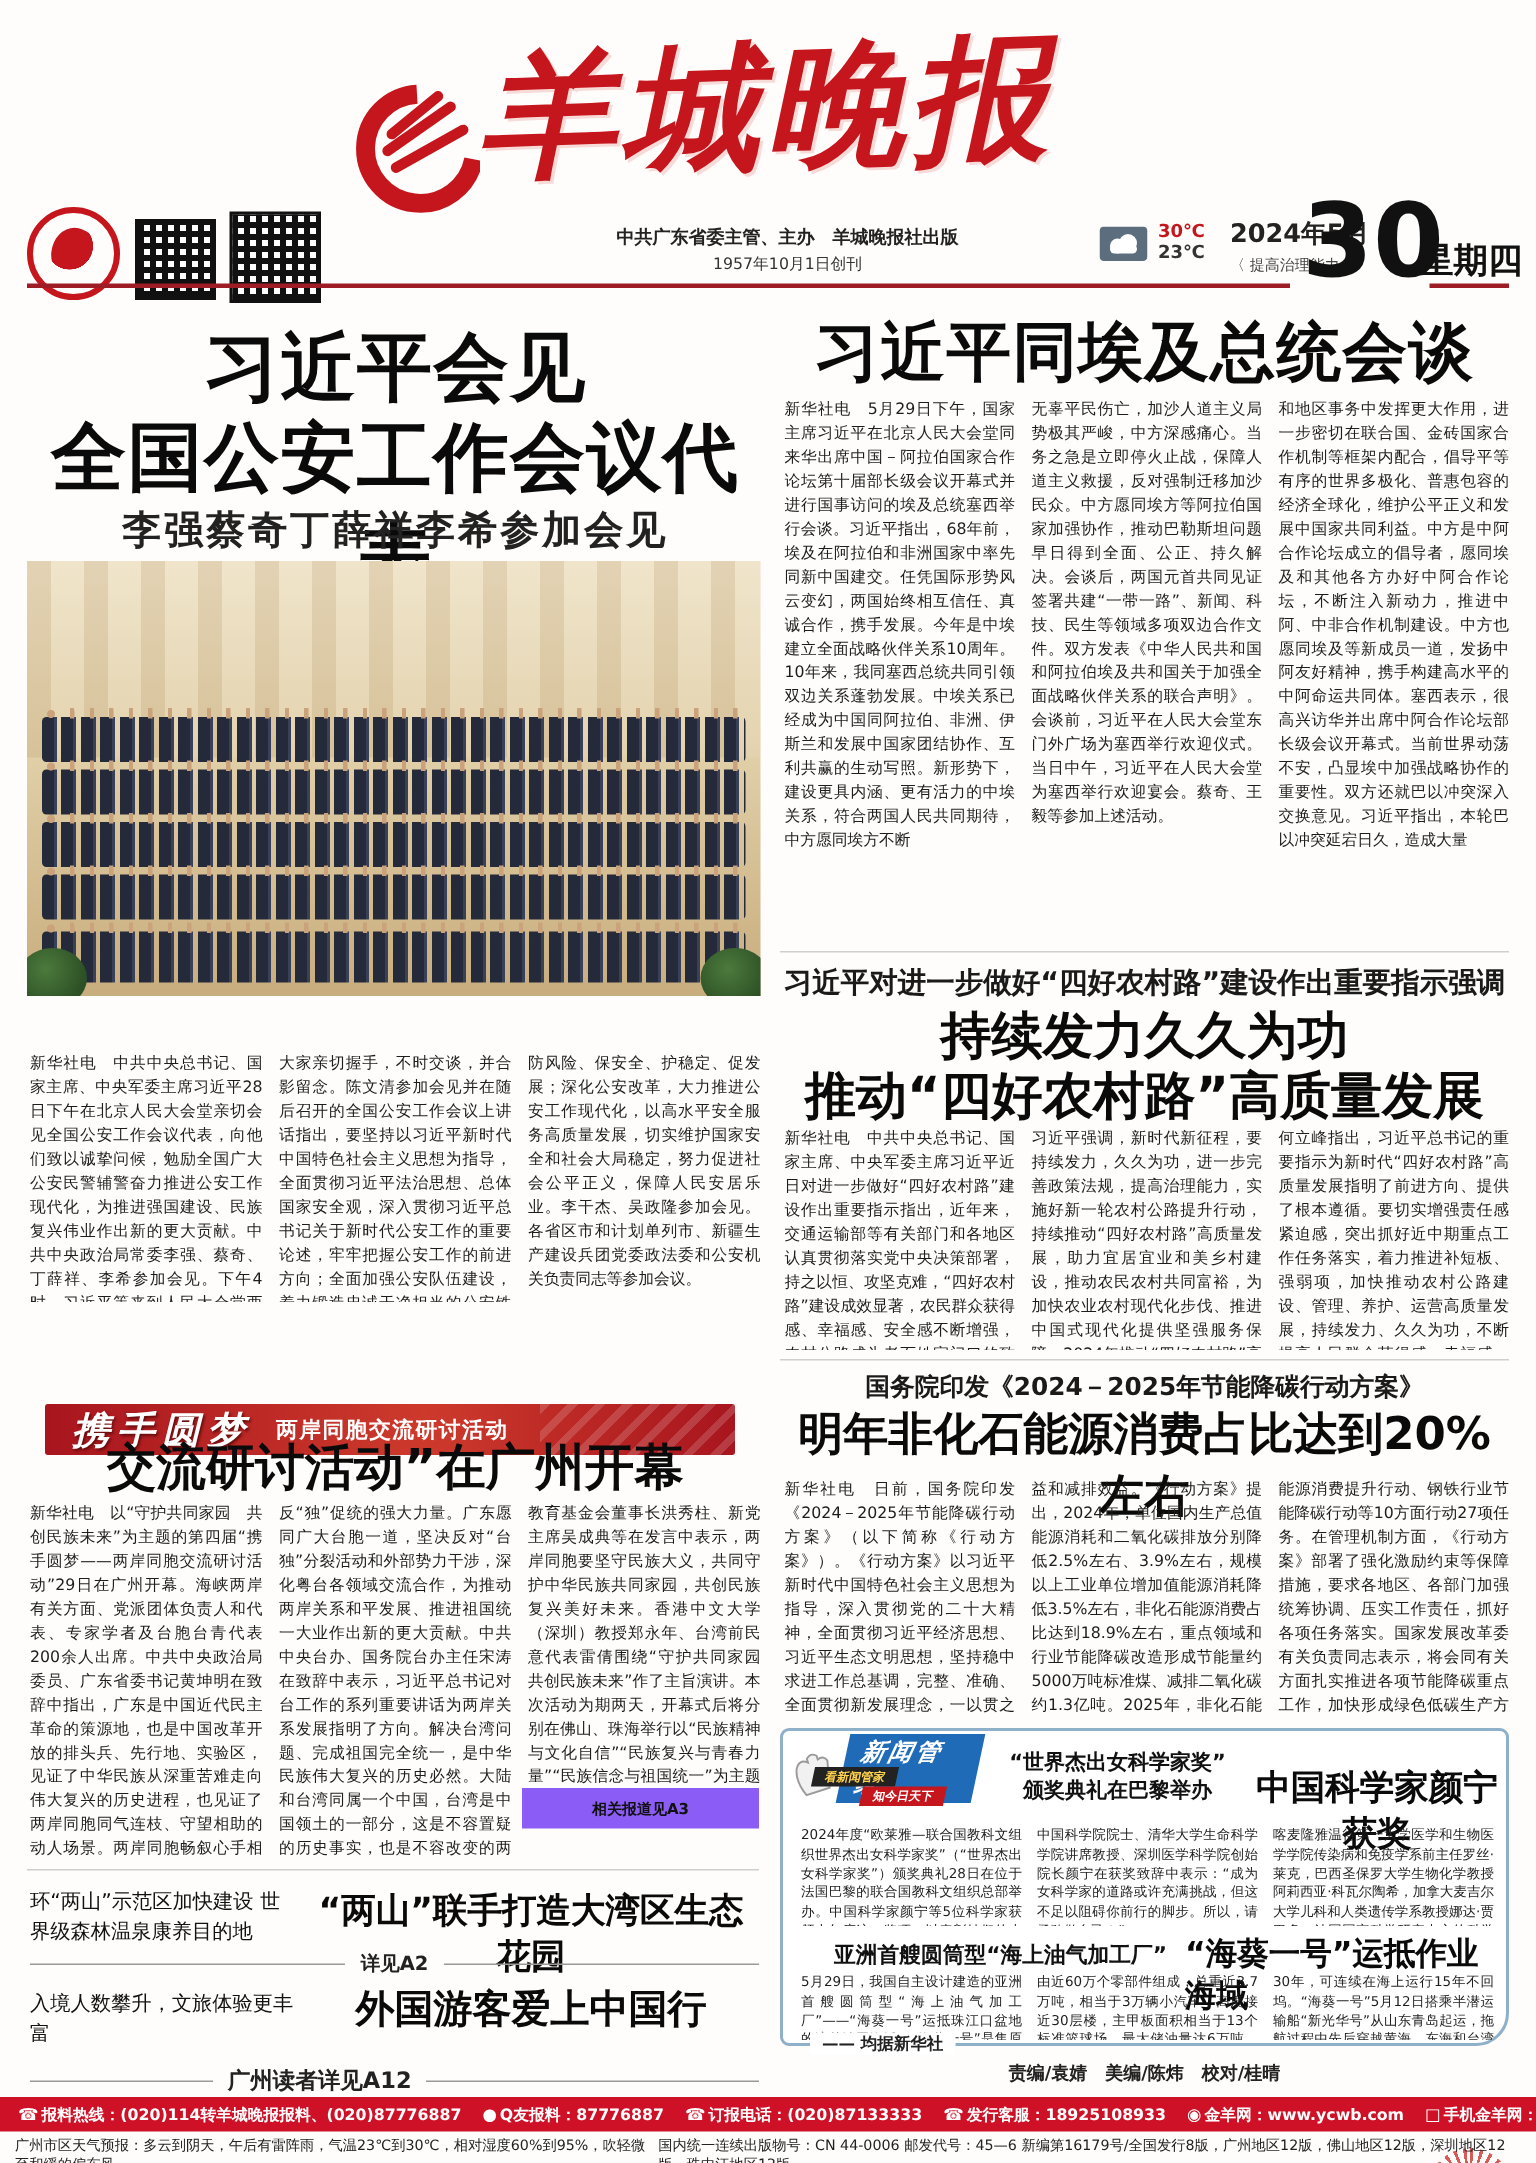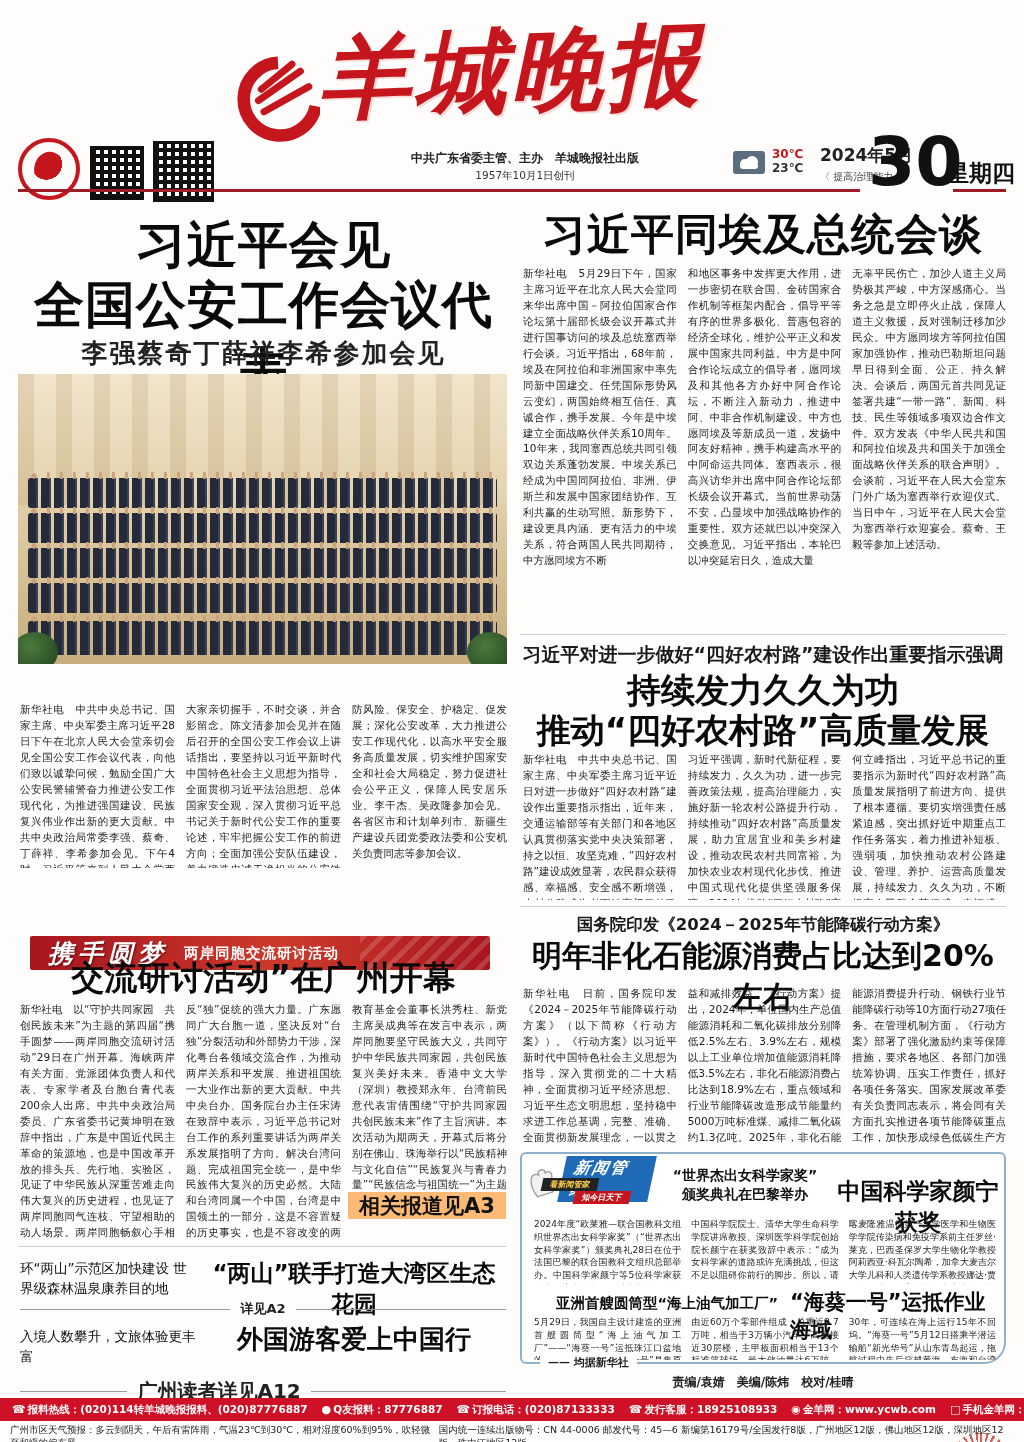--- a/index.html
+++ b/index.html
@@ -53,21 +53,21 @@
   .bcol-sm { flex:1; font-size:9px; line-height:1.42; text-align:justify; color:#1d1d1d; }
 
   
   .banner { background:linear-gradient(90deg,#a8151e,#cd3a2c 55%,#a8151e); border-radius:2px; display:flex; align-items:center;
       padding:0 18px; overflow:hidden; position:relative; }
   .banner::after { content:""; position:absolute; right:0; top:0; bottom:0; width:130px;
       background:repeating-linear-gradient(135deg, rgba(255,255,255,.16) 0 5px, transparent 5px 13px); }
   .banner-callig { color:#fff; font-size:25px; font-weight:900; font-style:italic; letter-spacing:5px; text-shadow:1px 1px 2px #5f0a0a; }
   .banner-sub { color:#fff; font-size:14.5px; font-weight:bold; margin-left:16px; letter-spacing:1px; }
 
-  .related-box { background:#fdba74; font-size:21px; font-weight:bold; color:#111; display:flex; align-items:center; justify-content:center; }
+  .related-box { background:#8b5cf6; font-size:10px; font-weight:bold; color:#111; display:flex; align-items:center; justify-content:center; }
 
   .hline { position:absolute; height:1px; background:#cfcfcf; }
   .seerow { display:flex; align-items:center; gap:10px; font-size:13px; font-weight:bold; color:#222; }
   .seerow .ln { flex:1; height:1px; background:#9a9a9a; }
   .lb-item { font-size:13.5px; color:#111; line-height:1.5; }
   .lb-h1 { font-size:23px; font-weight:900; color:#0a0a0a; }
   .lb-h2 { font-size:26px; font-weight:900; color:#0a0a0a; }
 
   
   .butler { border:2px solid #8fb0c9; border-radius:6px 6px 22px 6px; background:#fff; }
@@ -171,29 +171,29 @@
   <div class="abs ctr lb-h1" style="left:202px; top:1258px; width:304px;">“两山”联手打造大湾区生态花园</div>
   <div class="abs seerow" style="left:20px; top:1300px; width:486px;justify-content:space-between;">
     <span class="ln"></span>
     <span>详见A2</span>
     <span class="ln"></span>
   </div>
   <div class="abs lb-item" style="left:20px; top:1326px; width:178px;">入境人数攀升，文旅体验更丰富</div>
   <div class="abs ctr lb-h2" style="left:202px; top:1322px; width:304px;">外国游客爱上中国行</div>
   <div class="abs seerow" style="left:20px; top:1378px; width:486px;">
     <span style="flex:0.55;" class="ln"></span>
-    <span style="font-size:20px;text-align:right;">广州读者详见A12</span>
+    <span style="font-size:15px;text-align:right;">广州读者详见A12</span>
     <span style="flex:1;" class="ln"></span>
   </div>
 
   <div class="abs ctr h-egypt" style="left:520px; top:206px; width:486px;">习近平同埃及总统会谈</div>
   <div class="abs bodyflex" style="left:523px; top:266px; width:483px; height:358px;">
     <div class="bcol">新华社电　5月29日下午，国家主席习近平在北京人民大会堂同来华出席中国－阿拉伯国家合作论坛第十届部长级会议开幕式并进行国事访问的埃及总统塞西举行会谈。习近平指出，68年前，埃及在阿拉伯和非洲国家中率先同新中国建交。任凭国际形势风云变幻，两国始终相互信任、真诚合作，携手发展。今年是中埃建立全面战略伙伴关系10周年。10年来，我同塞西总统共同引领双边关系蓬勃发展。中埃关系已经成为中国同阿拉伯、非洲、伊斯兰和发展中国家团结协作、互利共赢的生动写照。新形势下，建设更具内涵、更有活力的中埃关系，符合两国人民共同期待，中方愿同埃方不断</div>
+    <div class="bcol">无辜平民伤亡，加沙人道主义局势极其严峻，中方深感痛心。当务之急是立即停火止战，保障人道主义救援，反对强制迁移加沙民众。中方愿同埃方等阿拉伯国家加强协作，推动巴勒斯坦问题早日得到全面、公正、持久解决。会谈后，两国元首共同见证签署共建“一带一路”、新闻、科技、民生等领域多项双边合作文件。双方发表《中华人民共和国和阿拉伯埃及共和国关于加强全面战略伙伴关系的联合声明》。会谈前，习近平在人民大会堂东门外广场为塞西举行欢迎仪式。当日中午，习近平在人民大会堂为塞西举行欢迎宴会。蔡奇、王毅等参加上述活动。</div>
     <div class="bcol">和地区事务中发挥更大作用，进一步密切在联合国、金砖国家合作机制等框架内配合，倡导平等有序的世界多极化、普惠包容的经济全球化，维护公平正义和发展中国家共同利益。中方是中阿合作论坛成立的倡导者，愿同埃及和其他各方办好中阿合作论坛，不断注入新动力，推进中阿、中非合作机制建设。中方也愿同埃及等新成员一道，发扬中阿友好精神，携手构建高水平的中阿命运共同体。塞西表示，很高兴访华并出席中阿合作论坛部长级会议开幕式。当前世界动荡不安，凸显埃中加强战略协作的重要性。双方还就巴以冲突深入交换意见。习近平指出，本轮巴以冲突延宕日久，造成大量</div>
-    <div class="bcol">无辜平民伤亡，加沙人道主义局势极其严峻，中方深感痛心。当务之急是立即停火止战，保障人道主义救援，反对强制迁移加沙民众。中方愿同埃方等阿拉伯国家加强协作，推动巴勒斯坦问题早日得到全面、公正、持久解决。会谈后，两国元首共同见证签署共建“一带一路”、新闻、科技、民生等领域多项双边合作文件。双方发表《中华人民共和国和阿拉伯埃及共和国关于加强全面战略伙伴关系的联合声明》。会谈前，习近平在人民大会堂东门外广场为塞西举行欢迎仪式。当日中午，习近平在人民大会堂为塞西举行欢迎宴会。蔡奇、王毅等参加上述活动。</div>
   </div>
 
   <div class="hline" style="left:520px; top:634px; width:486px;"></div>
   <div class="abs ctr kicker" style="left:520px; top:642px; width:486px; font-size:19px;">习近平对进一步做好“四好农村路”建设作出重要指示强调</div>
   <div class="abs ctr h-big" style="left:520px; top:668px; width:486px; font-size:34px;">持续发力久久为功</div>
   <div class="abs ctr h-big" style="left:520px; top:708px; width:486px; font-size:34px;">推动“四好农村路”高质量发展</div>
   <div class="abs bodyflex" style="left:523px; top:752px; width:483px; height:148px;">
     <div class="bcol">新华社电　中共中央总书记、国家主席、中央军委主席习近平近日对进一步做好“四好农村路”建设作出重要指示指出，近年来，交通运输部等有关部门和各地区认真贯彻落实党中央决策部署，持之以恒、攻坚克难，“四好农村路”建设成效显著，农民群众获得感、幸福感、安全感不断增强，农村公路成为老百姓家门口的致富路、幸福路、连心路、振兴路。</div>
     <div class="bcol">习近平强调，新时代新征程，要持续发力，久久为功，进一步完善政策法规，提高治理能力，实施好新一轮农村公路提升行动，持续推动“四好农村路”高质量发展，助力宜居宜业和美乡村建设，推动农民农村共同富裕，为加快农业农村现代化步伐、推进中国式现代化提供坚强服务保障。2024年推动“四好农村路”高质量发展现场会29日在湖南召开。中共中央政治局委员、国务院副总理何立峰在会上传达了习近平重要指示并讲话。</div>
     <div class="bcol">何立峰指出，习近平总书记的重要指示为新时代“四好农村路”高质量发展指明了前进方向、提供了根本遵循。要切实增强责任感紧迫感，突出抓好近中期重点工作任务落实，着力推进补短板、强弱项，加快推动农村公路建设、管理、养护、运营高质量发展，持续发力、久久为功，不断提高人民群众获得感、幸福感、安全感。交通运输部、国家发展改革委、财政部、农业农村部有关负责同志参加会议。</div>

